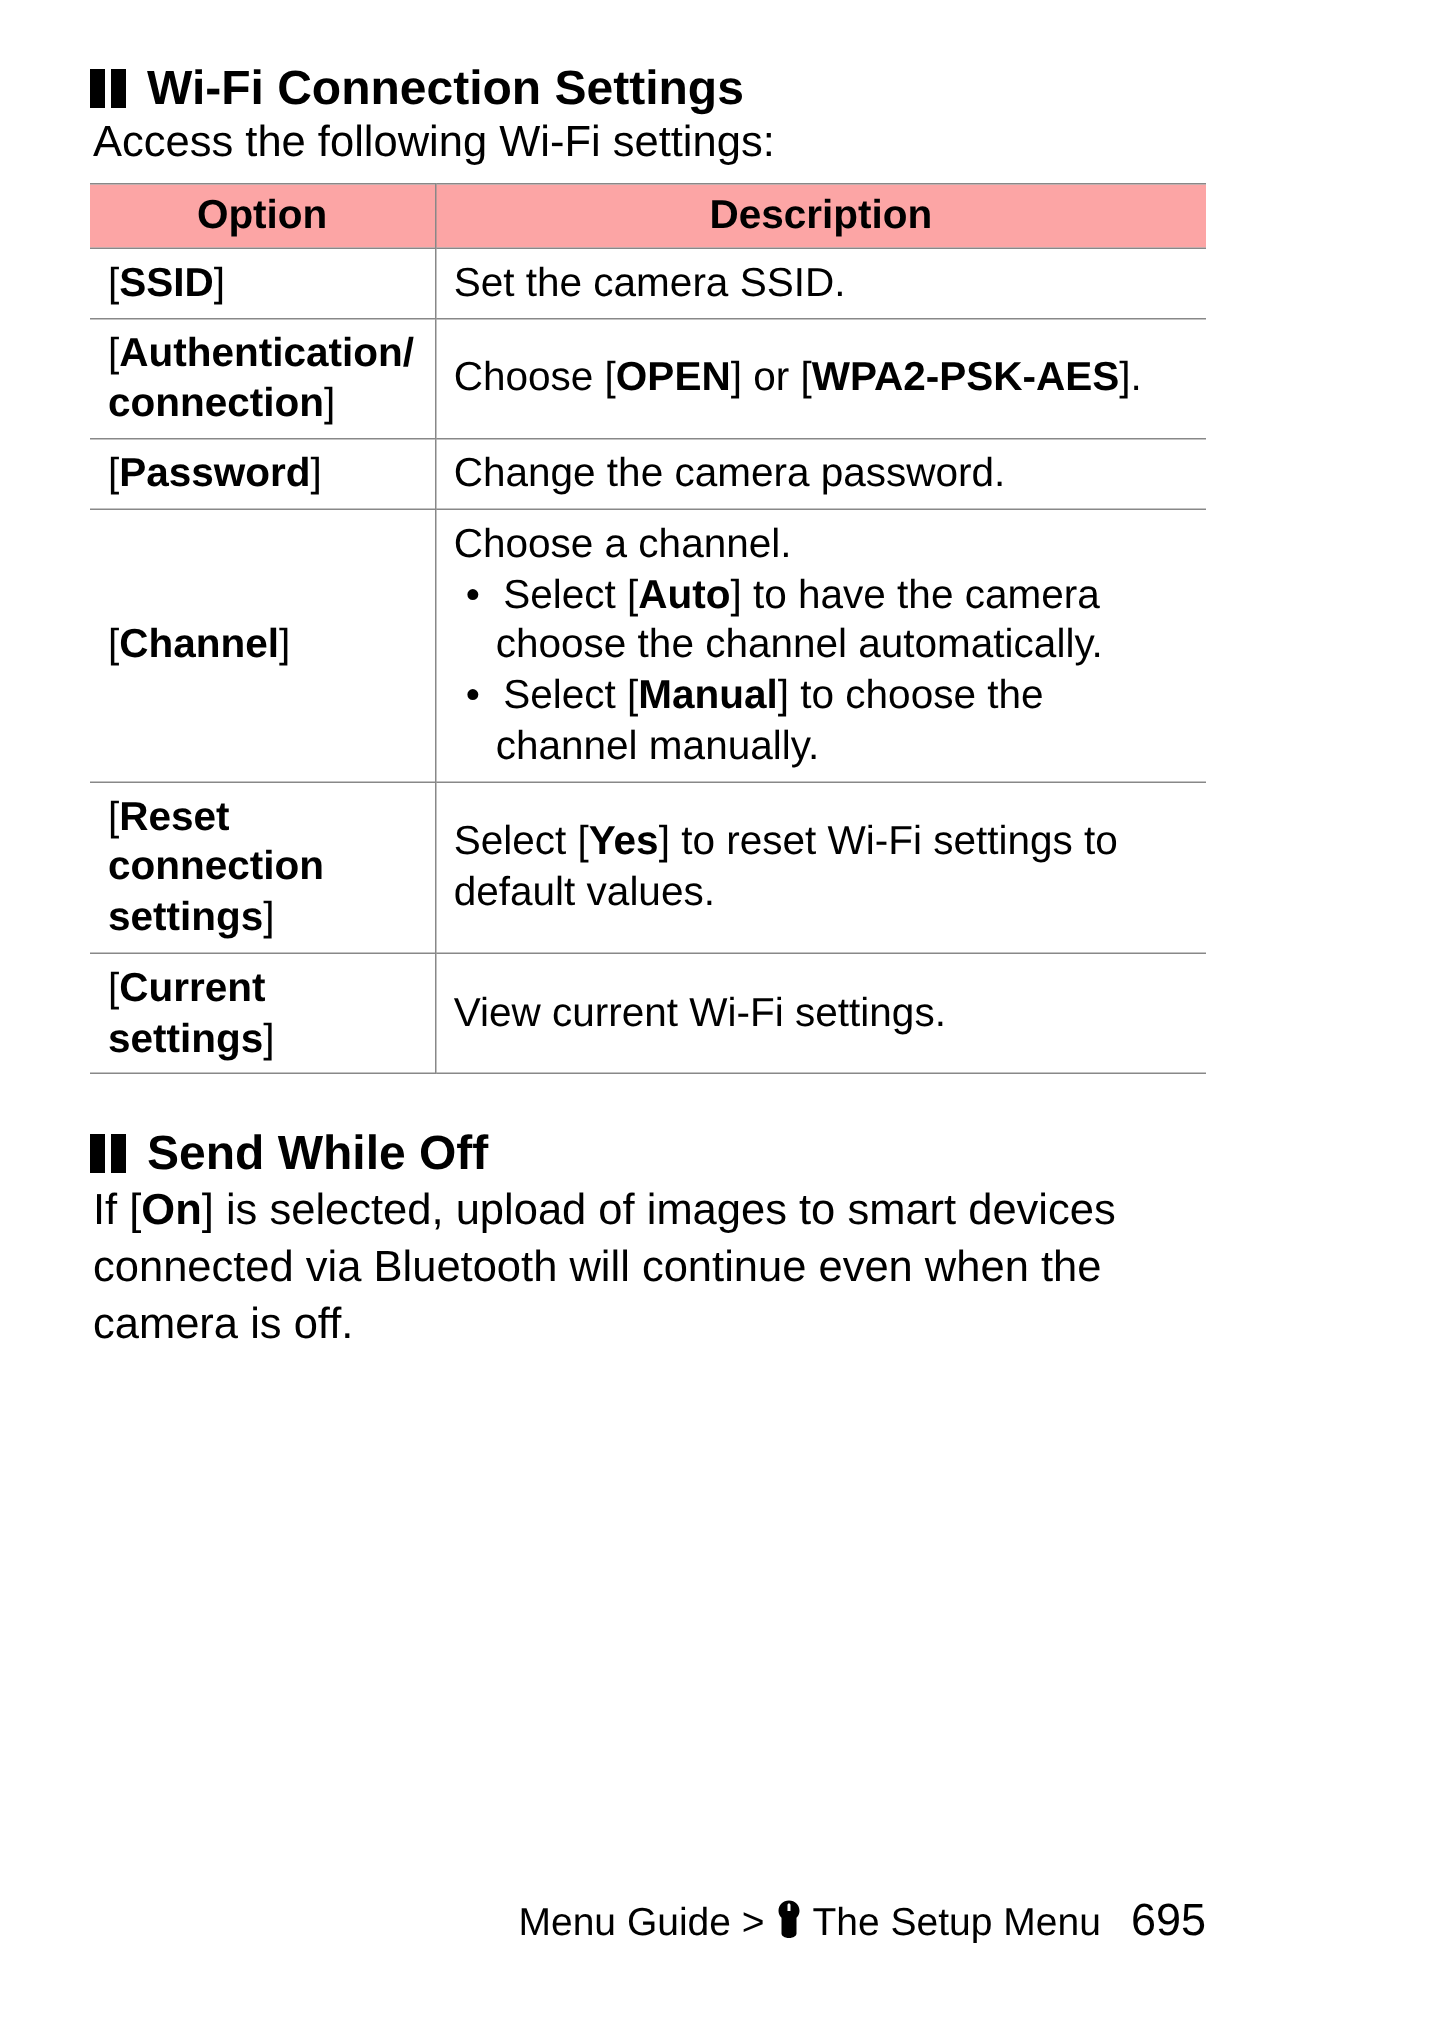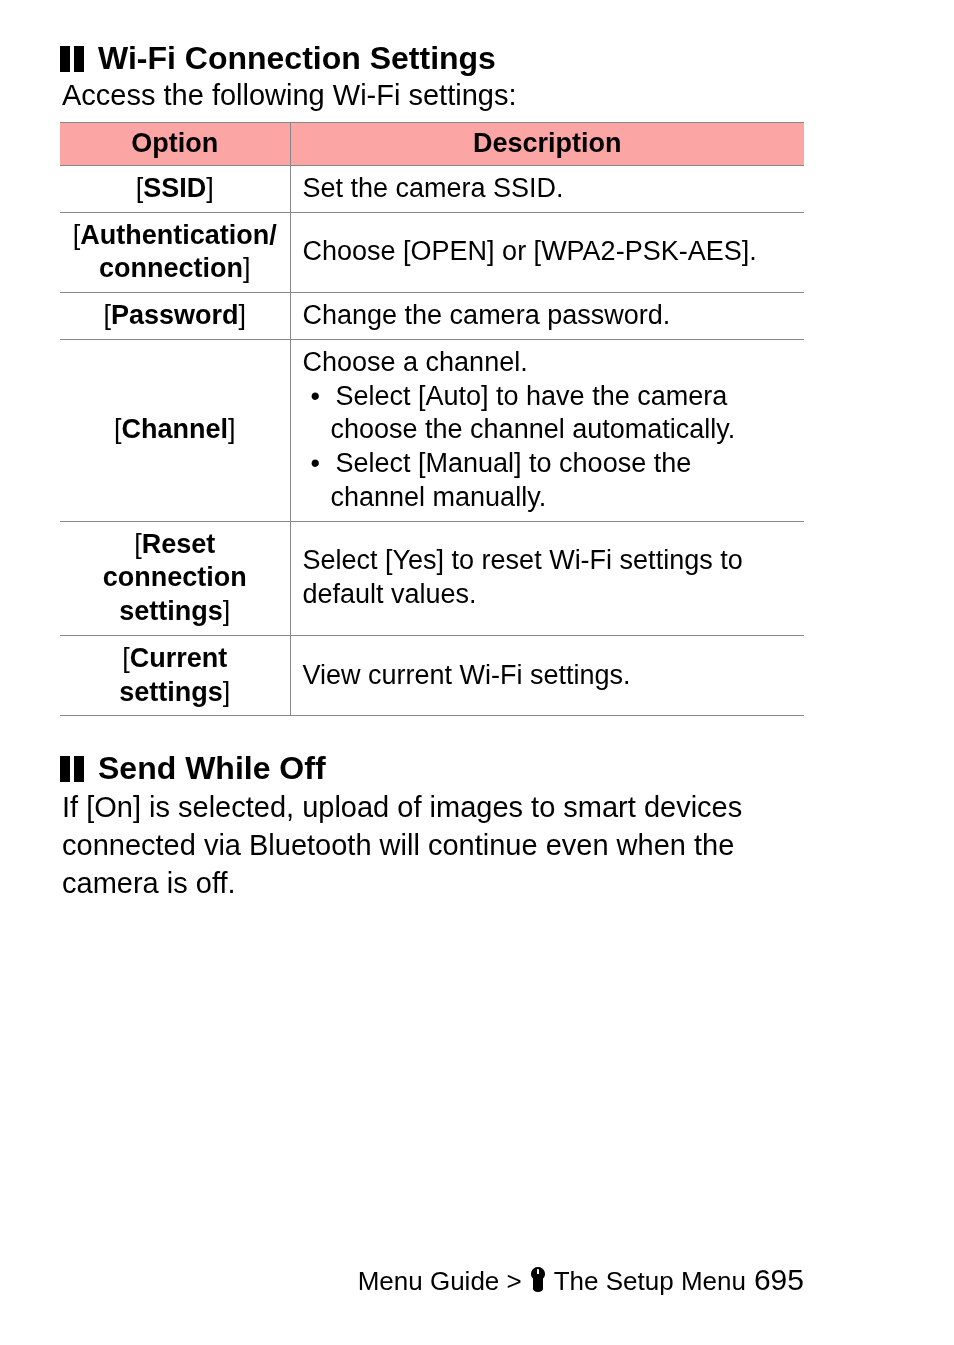--- a/index.html
+++ b/index.html
@@ -69,26 +69,25 @@
     }
     
     table.settings th:first-child,
     table.settings td:first-child {
       border-right: 1px solid #888;
     }
     table.settings td {
       padding: 6px 12px;
     }
     table.settings td.option {
-      text-align: center;
       font-weight: 400;
     }
     table.settings td.option .b { font-weight: 700; }
     table.settings td.desc { text-align: left; }
-    .b { font-weight: 400; }
+    .b { font-weight: 700; }
     ul.bullets {
       list-style: none;
       padding-left: 0;
     }
     ul.bullets li {
       padding-left: 28px;
       text-indent: -20px;
     }
     ul.bullets li::before {
       content: "•";
@@ -105,21 +104,21 @@
     .spacer-top { height: 34px; }
 
     
     .footer {
       position: absolute;
       bottom: 46px;
       right: 60px;
       font-size: 26px;
       display: flex;
       align-items: baseline;
-      gap: 8px;
+      gap: 20px;
     }
     .footer .trail {
       font-weight: 400;
     }
     .footer .pagenum {
       font-size: 30px;
     }
     .tool-icon {
       display: inline-block;
       vertical-align: -2px;

